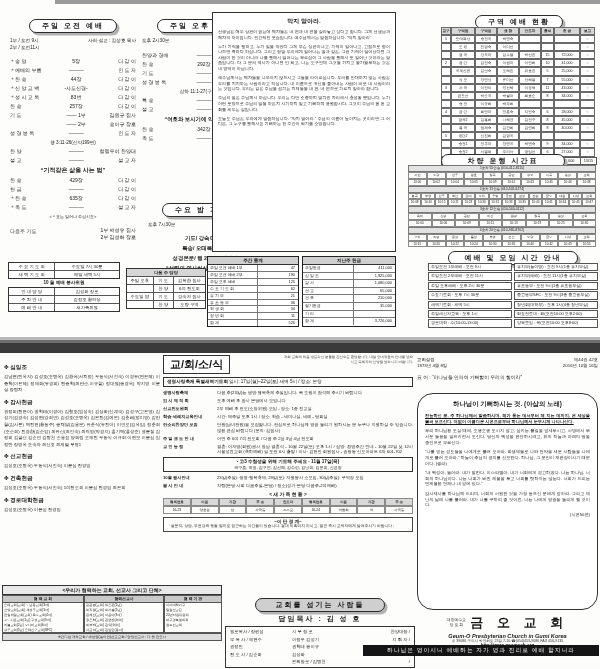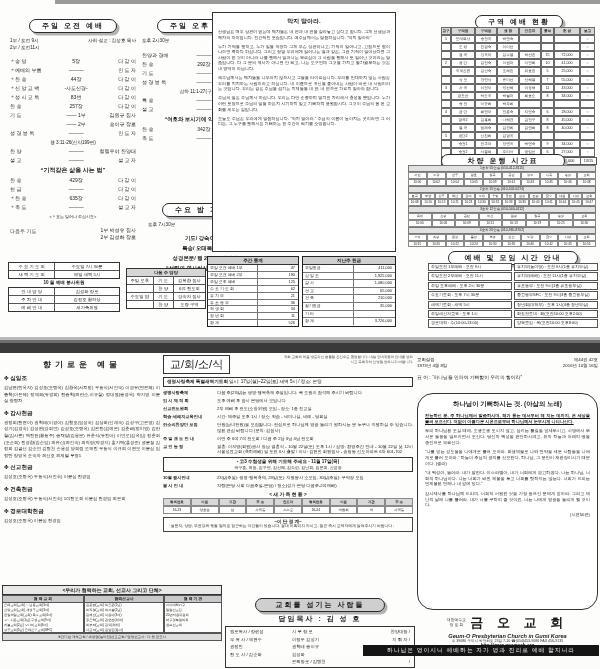--- a/index.html
+++ b/index.html
@@ -701,21 +701,20 @@
         </div>
       </div>
   </div>
 </div>
 
 <div class="abs divider" style="left:0;top:337px;width:600px;height:16px"></div>
 
 <div class="abs" style="left:0;top:353px;width:600px;height:305px;background:#fdfdfc">
 
   <div class="abs" style="left:4px;top:6px;width:156px">
-    <div class="ctr" style="font-size:8px;font-weight:bold;letter-spacing:4px">향기로운 예물</div>
     <div>
 
     <div>
         <div class="off-label">✤ 십일조</div>
         <div class="off-names">김남현(민옥자)  김성호(조병옥)  김환옥(서치정)  우동식(서인숙)  이경유(변은혜) 이종혁(이은혜)  정제희(유경희)  전승혁(최판순,이규칠)  정대원(송경옥)  박지영 이윤실  장병차</div>
       </div>
         <div>
         <div class="off-label">✤ 감사헌금</div>
         <div class="off-names">권정희(전현아)  권혁태(이경아)  김형호(임성숙)  김상화(신계숙)  김성구(고은영) 김성기(김경숙)  김성현(강희연)  김성호(조병옥)  김은진(김예은)  김춘배(정미영) 김한철(김사론)  백진헌(황동주)  송채달(김용문)  유춘식(유진아)  이연오(김옥임) 정춘희(조순희)  진경환(김순임)  최유선(최인숙)  최직영(박경지)  홍기택(홍성준) 권윤질  김정희  김글선  김순연  김병천  손용섭  양희림  오재진  우동식 이규희  이현보  이윤심  임정만  장영옥  조숙자  최선호  최제필  무명1</div>
       </div>
@@ -768,21 +767,21 @@
             <div class="pi">대구경북협의회</div>
             <div class="pi">월드선교회</div>
           </div>
       </div>
     </div>
     <div style="font-size:3.4px;line-height:6px;border:0.6px solid #555;background:#ddd;text-align:center">※간디섬 개척교회 / 새생명(농아인)선교교회 / 담당선교사 : 다 윗 전도사</div>
   </div>
 
   <div class="abs" style="left:163px;top:2px;width:250px">
     <div style="display:flex;align-items:flex-start;justify-content:space-between">
-      <span style="font-size:11px;font-weight:normal;border:1px solid #333;padding:1px 6px;background:#fff">교/회/소/식</span>
+      <span style="font-size:11px;font-weight:bold;border:1px solid #333;padding:1px 6px;background:#fff">교/회/소/식</span>
       <span style="width:130px;font-size:3.4px;line-height:4.6px;text-align:right;color:#333">저희 교회에 처음 방문하신 분들을 진심으로 환영합니다. 내일 안내위원의 안내를 받으시고 목회자의 심방을 받으시기 바랍니다.</span>
     </div>
     <div style="border:1px solid #333;margin-top:3px;padding:1px 3px;display:flex;font-size:4.6px;line-height:6px">
       <span style="font-weight:bold;width:62px">생명사랑축제 특별새벽기도회</span>
       <span style="flex:1">일시: 17일(월)~22일(토) 새벽 5시 / 장소: 본당</span>
     </div>
     <div style="margin-top:3px">
 
     <div class="news-row">
         <span class="news-label">생명사랑축제</span>

